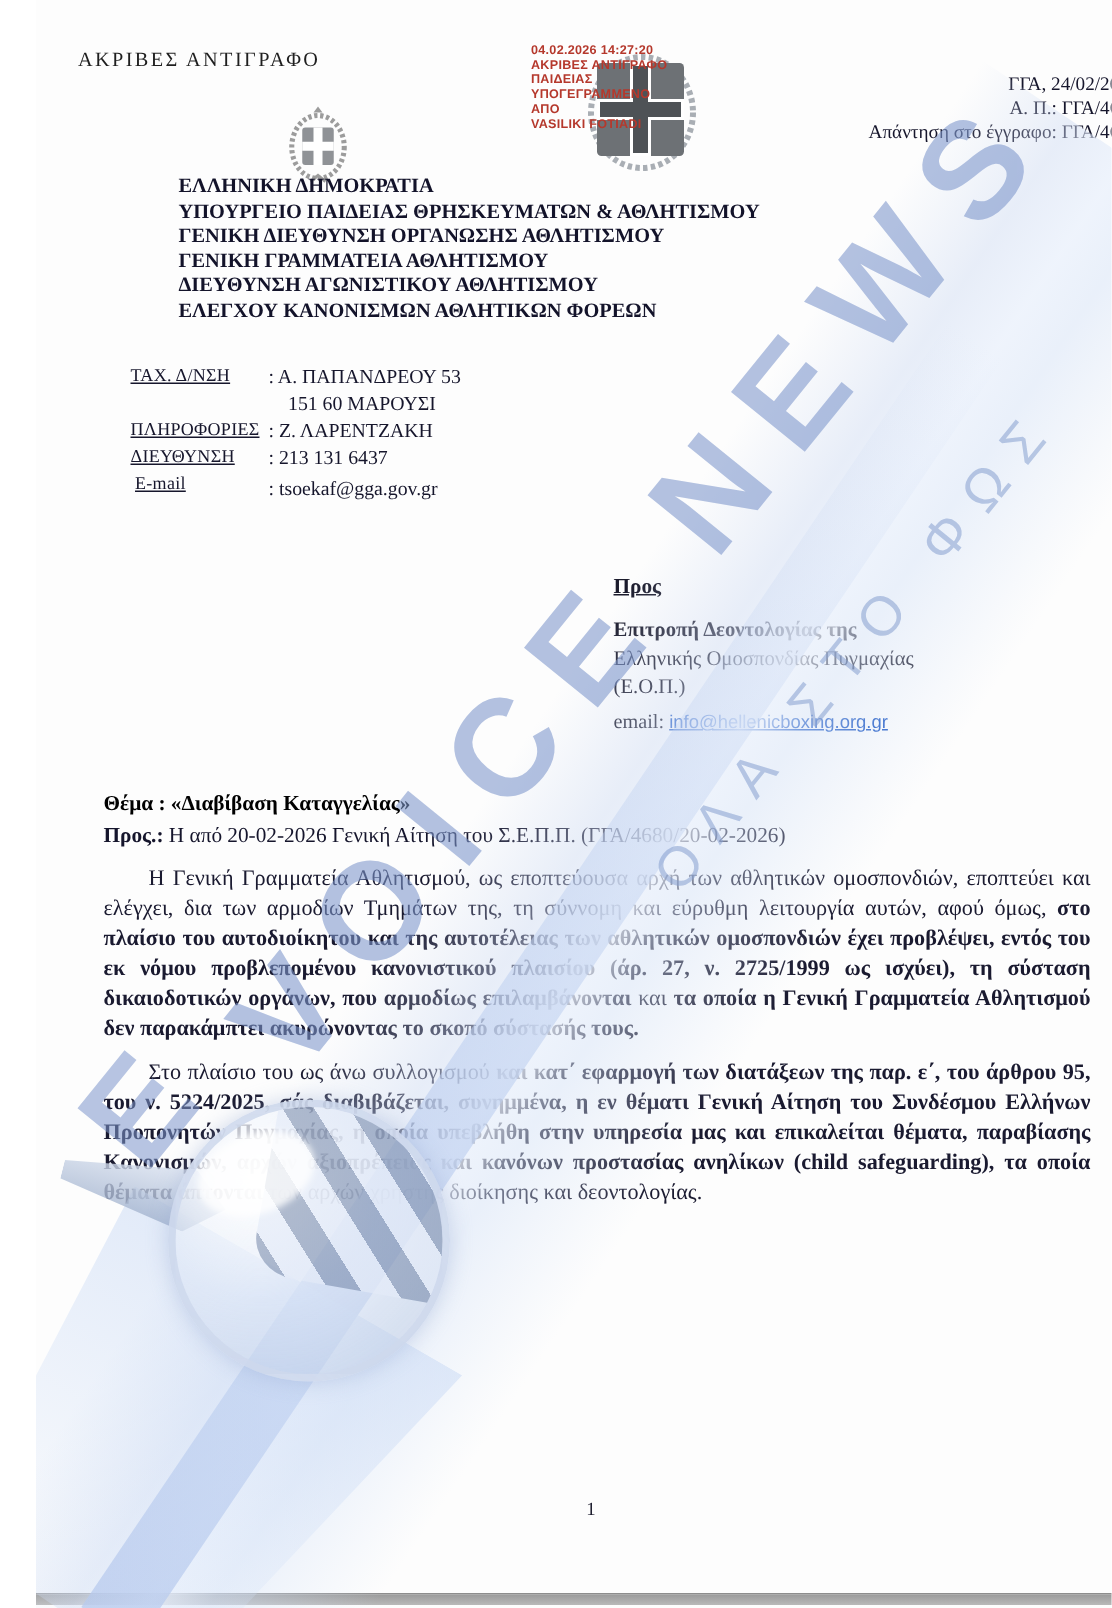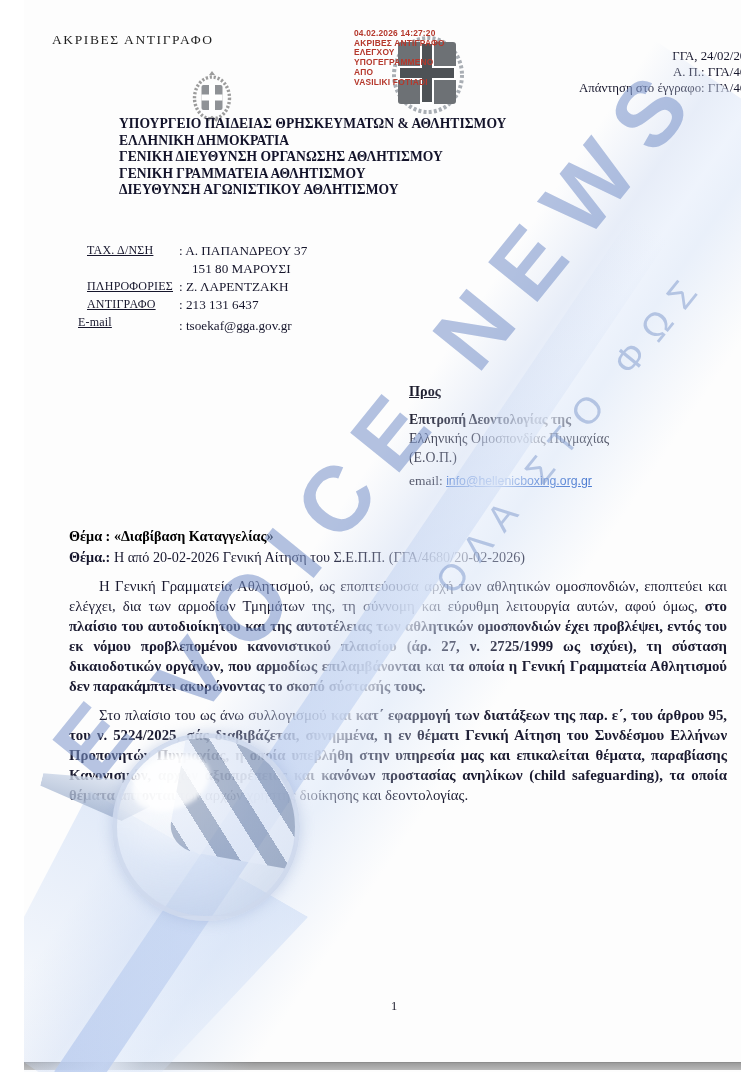--- a/index.html
+++ b/index.html
@@ -113,71 +113,72 @@
     <rect x="22" y="6" width="58" height="62" rx="3" fill="#6d7175"></rect>
     <rect x="44" y="6" width="14" height="62" fill="#ffffff"></rect>
     <rect x="22" y="30" width="58" height="14" fill="#ffffff"></rect>
     <rect x="46" y="8" width="10" height="58" fill="#4e5256"></rect>
     <rect x="24" y="32" width="54" height="10" fill="#4e5256"></rect>
   </svg>
 
   <div class="abs digi-stamp">
     <div>04.02.2026 14:27:20</div>
     <div>ΑΚΡΙΒΕΣ ΑΝΤΙΓΡΑΦΟ</div>
-    <div>ΕΛΕΓΧΟΥ</div>
+    <div>ΠΑΙΔΕΙΑΣ</div>
     <div>ΥΠΟΓΕΓΡΑΜΜΕΝΟ</div>
     <div>ΑΠΟ</div>
     <div>VASILIKI FOTIADI</div>
   </div>
 
   <div class="abs ref-block">
     <div>ΓΓΑ, 24/02/2026</div>
     <div>Α. Π.: ΓΓΑ/4680</div>
     <div>Απάντηση στο έγγραφο: ΓΓΑ/4680</div>
   </div>
 
   <div class="abs ministry">
+    <div>ΕΛΛΗΝΙΚΗ ΔΗΜΟΚΡΑΤΙΑ</div>
     <div>ΥΠΟΥΡΓΕΙΟ ΠΑΙΔΕΙΑΣ ΘΡΗΣΚΕΥΜΑΤΩΝ &amp; ΑΘΛΗΤΙΣΜΟΥ</div>
-    <div>ΕΛΛΗΝΙΚΗ ΔΗΜΟΚΡΑΤΙΑ</div>
     <div>ΓΕΝΙΚΗ ΔΙΕΥΘΥΝΣΗ ΟΡΓΑΝΩΣΗΣ ΑΘΛΗΤΙΣΜΟΥ</div>
     <div>ΓΕΝΙΚΗ ΓΡΑΜΜΑΤΕΙΑ ΑΘΛΗΤΙΣΜΟΥ</div>
     <div>ΔΙΕΥΘΥΝΣΗ ΑΓΩΝΙΣΤΙΚΟΥ ΑΘΛΗΤΙΣΜΟΥ</div>
+    <div>ΕΛΕΓΧΟΥ ΚΑΝΟΝΙΣΜΩΝ ΑΘΛΗΤΙΚΩΝ ΦΟΡΕΩΝ</div>
   </div>
 
   <div class="contact-row">
     <span class="contact-label abs" style="top:243px">ΤΑΧ. Δ/ΝΣΗ</span>
-    <span class="contact-value abs" style="top:243px">: Α. ΠΑΠΑΝΔΡΕΟΥ 37</span>
+    <span class="contact-value abs" style="top:243px">: Α. ΠΑΠΑΝΔΡΕΟΥ 53</span>
   </div>
   <div class="contact-row">
-    <span class="contact-value indent abs" style="top:261px">151 80 ΜΑΡΟΥΣΙ</span>
+    <span class="contact-value indent abs" style="top:261px">151 60 ΜΑΡΟΥΣΙ</span>
   </div>
   <div class="contact-row">
     <span class="contact-label abs" style="top:279px">ΠΛΗΡΟΦΟΡΙΕΣ</span>
     <span class="contact-value abs" style="top:279px">: Ζ. ΛΑΡΕΝΤΖΑΚΗ</span>
   </div>
   <div class="contact-row">
-    <span class="contact-label abs" style="top:297px">ΑΝΤΙΓΡΑΦΟ</span>
+    <span class="contact-label abs" style="top:297px">ΔΙΕΥΘΥΝΣΗ</span>
     <span class="contact-value abs" style="top:297px">: 213 131 6437</span>
   </div>
   <div class="contact-row">
-    <span class="contact-label abs" style="top:315px;left:54px">E-mail</span>
+    <span class="contact-label abs" style="top:315px;left:66px">E-mail</span>
     <span class="contact-value abs" style="top:318px">: tsoekaf@gga.gov.gr</span>
   </div>
 
   <div class="abs recip-heading">Προς</div>
   <div class="abs recip-l1">Επιτροπή Δεοντολογίας  της</div>
   <div class="abs recip-l2">Ελληνικής Ομοσπονδίας Πυγμαχίας</div>
   <div class="abs recip-l3">(Ε.Ο.Π.)</div>
   <div class="abs recip-email">
     <span>email: </span><span class="email-link">info@hellenicboxing.org.gr</span>
   </div>
 
   <div class="abs theme-line">Θέμα : «Διαβίβαση Καταγγελίας»</div>
   <div class="abs rel-line">
-    <span class="b">Θέμα.:</span><span>  Η από 20-02-2026 Γενική Αίτηση του Σ.Ε.Π.Π. (ΓΓΑ/4680/20-02-2026)</span>
+    <span class="b">Προς.:</span><span>  Η από 20-02-2026 Γενική Αίτηση του Σ.Ε.Π.Π. (ΓΓΑ/4680/20-02-2026)</span>
   </div>
 
   <div class="abs body-flow">
     <p class="para"><span>Η  Γενική Γραμματεία Αθλητισμού, ως εποπτεύουσα αρχή των αθλητικών ομοσπονδιών, εποπτεύει και ελέγχει, δια των αρμοδίων Τμημάτων της, τη σύννομη και εύρυθμη λειτουργία αυτών, αφού όμως, </span><span class="b">στο πλαίσιο του αυτοδιοίκητου και της αυτοτέλειας των αθλητικών ομοσπονδιών έχει προβλέψει, εντός του εκ νόμου προβλεπομένου κανονιστικού πλαισίου (άρ. 27, ν. 2725/1999 ως ισχύει), τη σύσταση δικαιοδοτικών οργάνων, που αρμοδίως επιλαμβάνονται </span><span>και </span><span class="b">τα οποία η Γενική Γραμματεία Αθλητισμού δεν παρακάμπτει ακυρώνοντας το σκοπό σύστασής τους.</span></p>
     <p class="para"><span>Στο πλαίσιο του ως άνω συλλογισμού </span><span class="b">και κατ΄ εφαρμογή των διατάξεων της παρ. ε΄, του άρθρου 95, του ν. 5224/2025, σάς διαβιβάζεται, συνημμένα, η εν θέματι Γενική Αίτηση του Συνδέσμου Ελλήνων Προπονητών Πυγμαχίας, η οποία υπεβλήθη στην υπηρεσία μας και επικαλείται θέματα, παραβίασης Κανονισμών, αρχών αξιοπρέπειας και κανόνων προστασίας ανηλίκων (child safeguarding), τα οποία θέματα  άπτονται</span><span> των αρχών χρηστής διοίκησης και δεοντολογίας.</span></p>
   </div>
 
   <div class="abs wm wm-partial">E</div>
   <div class="abs wm wm-main">VOICE NEWS</div>
   <div class="abs wm wm-greek">ΟΛΑ ΣΤΟ ΦΩΣ</div>

